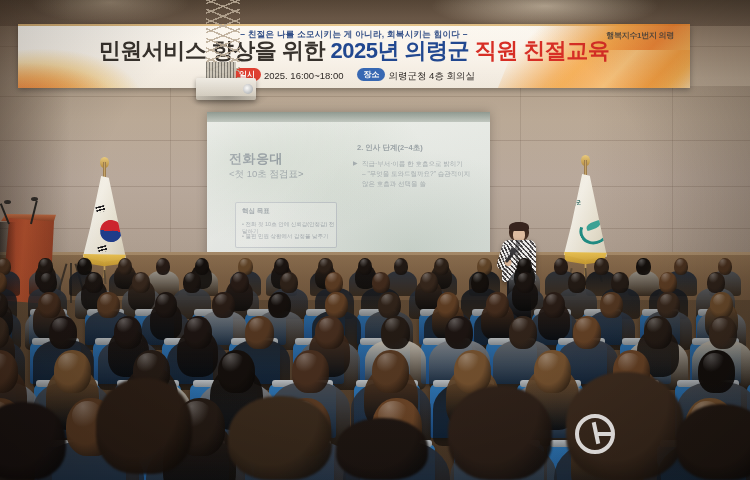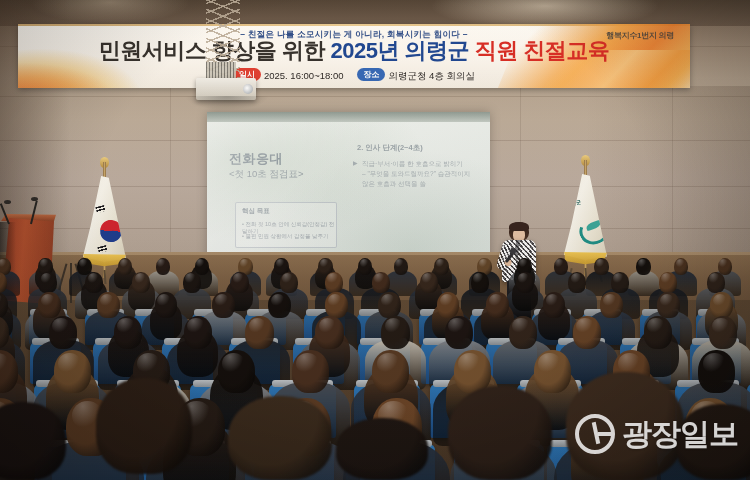--- a/index.html
+++ b/index.html
@@ -842,16 +842,15 @@
       <div style="position: absolute; left: 448px; top: 386px; width: 104px; height: 94px; border-radius: 48% 48% 40% 40%; background: radial-gradient(at 40% 20%, rgb(46, 32, 24) 0%, rgb(46, 32, 24) 55%, rgba(0, 0, 0, 0.88) 100%); filter: blur(1.1px);"></div>
       <div style="position: absolute; left: 566px; top: 372px; width: 118px; height: 108px; border-radius: 48% 48% 40% 40%; background: radial-gradient(at 40% 20%, rgb(61, 43, 30) 0%, rgb(61, 43, 30) 55%, rgba(0, 0, 0, 0.88) 100%); filter: blur(1.1px);"></div>
       <div style="position: absolute; left: 676px; top: 404px; width: 92px; height: 76px; border-radius: 48% 48% 40% 40%; background: radial-gradient(at 40% 20%, rgb(34, 24, 18) 0%, rgb(34, 24, 18) 55%, rgba(0, 0, 0, 0.88) 100%); filter: blur(1.1px);"></div>
     </div>
 
   <div class="warmcast"></div>
   <div class="vignette"></div>
 
   <div class="watermark">
     <div class="wm-mark"></div>
-    <div class="wm-text">광장일보</div>
   </div>
 
 </div>
 
 </body></html>

